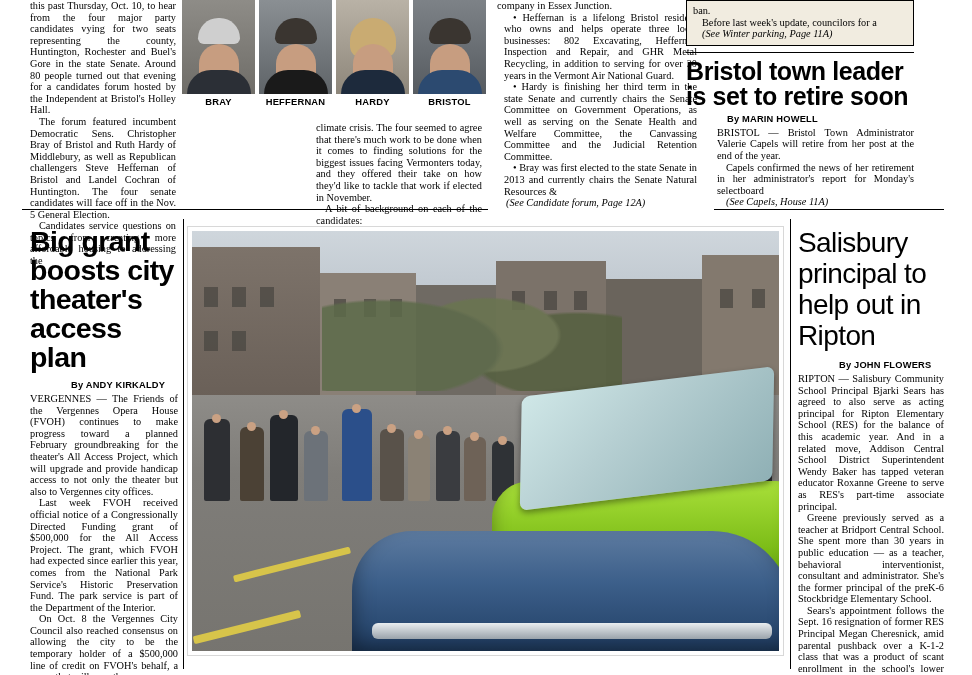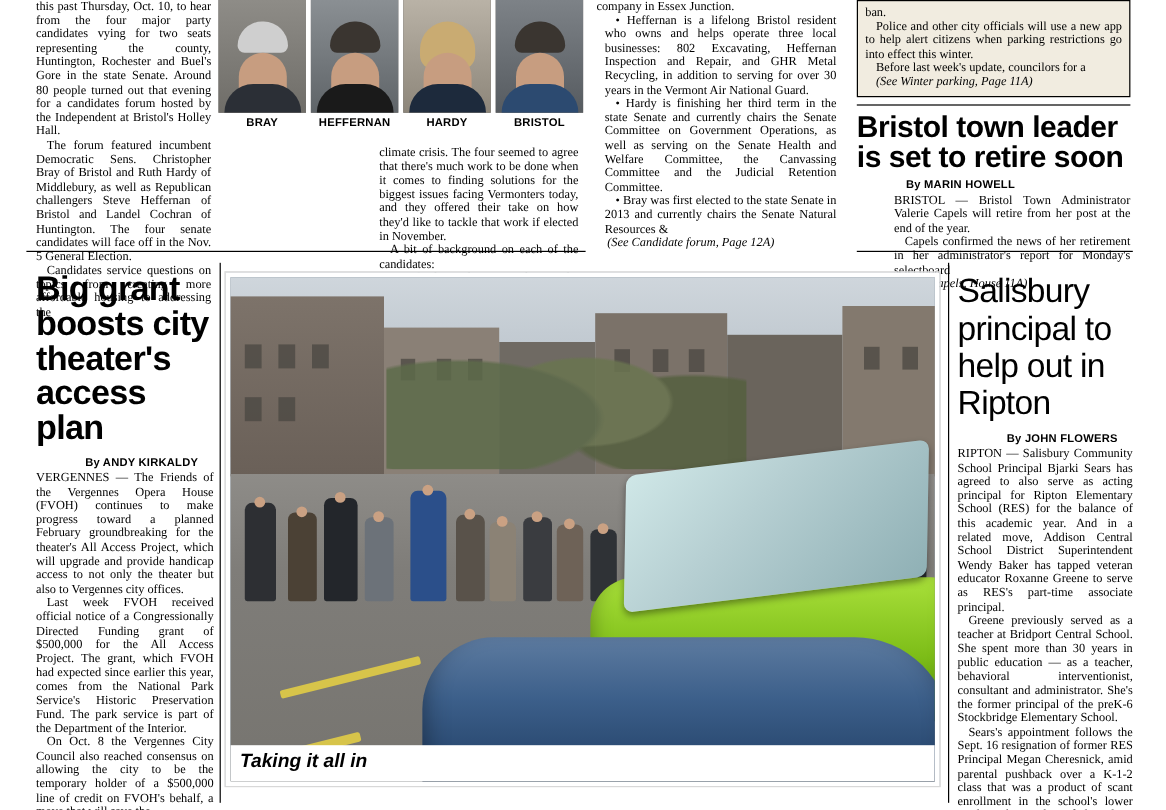--- a/index.html
+++ b/index.html
@@ -44,21 +44,21 @@
     text-align: center;
     font-family: "Liberation Sans", sans-serif;
     font-weight: bold;
     font-size: 9.4px;
     letter-spacing: .2px;
     padding-top: 2px;
   }
   .col-b { position: absolute; left: 182px; top: 122px; width: 122px; }
   .col-c { position: absolute; left: 316px; top: 122px; width: 166px; }
   .col-d { position: absolute; left: 497px; top: 0; width: 200px; }
-  .col-e { position: absolute; left: 714px; top: 0; width: 228px; }
+  .col-e { position: absolute; left: 686px; top: 0; width: 228px; }
 
   
   .face { position: absolute; left: 0; top: 0; width: 100%; height: 100%; }
   .bg1 { background: linear-gradient(180deg,#8e8c87 0%,#6f6d68 100%); }
   .bg2 { background: linear-gradient(180deg,#b9b2a6 0%,#8d867a 100%); }
   .bg3 { background: linear-gradient(180deg,#8a8f93 0%,#5f6468 100%); }
   .bg4 { background: linear-gradient(180deg,#7d8287 0%,#565b60 100%); }
   .head {
     position: absolute; left: 50%; transform: translateX(-50%);
     bottom: 2px; width: 40px; height: 48px;
@@ -277,21 +277,20 @@
       <p class="noind">company in Essex Junction.</p>
       <p class="bullet">• Heffernan is a lifelong Bristol resident who owns and helps operate three local businesses: 802 Excavating, Heffernan Inspection and Repair, and GHR Metal Recycling, in addition to serving for over 30 years in the Vermont Air National Guard.</p>
       <p class="bullet">• Hardy is finishing her third term in the state Senate and currently chairs the Senate Committee on Government Operations, as well as serving on the Senate Health and Welfare Committee, the Canvassing Committee and the Judicial Retention Committee.</p>
       <p class="bullet">• Bray was first elected to the state Senate in 2013 and currently chairs the Senate Natural Resources &amp;</p>
       <p class="italic-ref">(See Candidate forum, Page 12A)</p>
     </div>
 
     <div class="col-e">
       <div class="boxed col-text">
         <p class="noind">ban.</p>
-        <p>Police and other city officials will use a new app to help alert citizens when parking restrictions go into effect this winter.</p>
         <p>Before last week's update, councilors for a</p>
         <p class="italic-ref">(See Winter parking, Page 11A)</p>
       </div>
 
       <div style="height:6px"></div>
       <div style="border-top:1px solid #000; width:100%;"></div>
 
       <div class="hl-sans hl-bristol">Bristol town leader is set to retire soon</div>
       <div class="byline">By MARIN HOWELL</div>
       <div class="col-text" style="columns:1;margin-left:31px;">
@@ -377,23 +376,20 @@
           <div class="person" style="left:556px; width:24px; height:60px; background:#2a2d31;"></div>
           <div class="phead" style="left:563px; bottom:56px;"></div>
         </div>
 
         <div class="car-red"></div>
         <div class="car-green"></div>
         <div class="hood-up"></div>
         <div class="car-blue"></div>
         <div class="chrome"></div>
       </div>
-      <div class="caption-bar">
-        <span>Taking it all in</span>
-      </div>
     </div>
 
     <div class="right-col">
       <div class="hl-right">Salisbury principal to help out in Ripton</div>
       <div class="byline" style="margin-top:9px;">By JOHN FLOWERS</div>
       <div class="col-text">
         <p class="noind">RIPTON — Salisbury Community School Principal Bjarki Sears has agreed to also serve as acting principal for Ripton Elementary School (RES) for the balance of this academic year. And in a related move, Addison Central School District Superintendent Wendy Baker has tapped veteran educator Roxanne Greene to serve as RES's part-time associate principal.</p>
         <p>Greene previously served as a teacher at Bridport Central School. She spent more than 30 years in public education — as a teacher, behavioral interventionist, consultant and administrator. She's the former principal of the preK-6 Stockbridge Elementary School.</p>
         <p>Sears's appointment follows the Sept. 16 resignation of former RES Principal Megan Cheresnick, amid parental pushback over a K-1-2 class that was a product of scant enrollment in the school's lower grades. The teacher of that class, Melissa Giroux, also resigned on Sept. 16, but was</p>
       </div>

